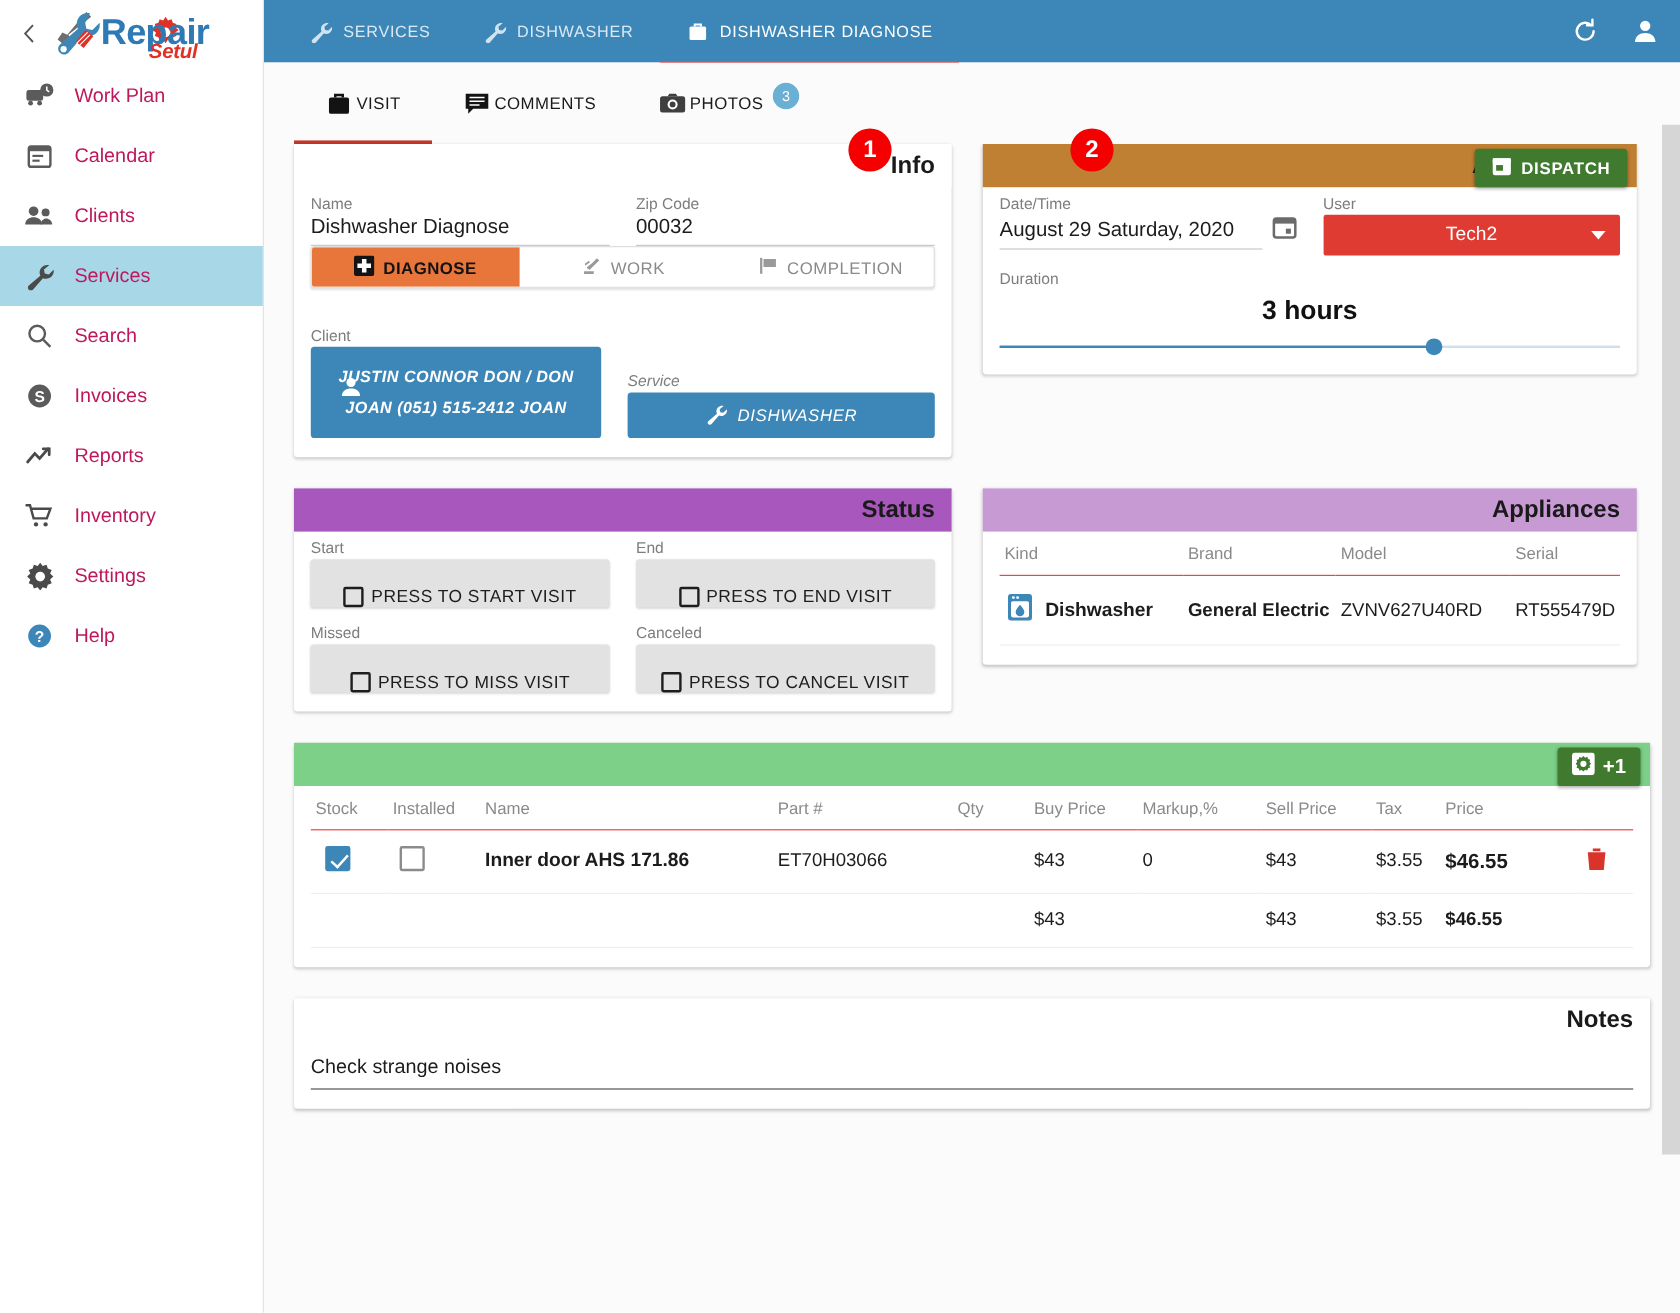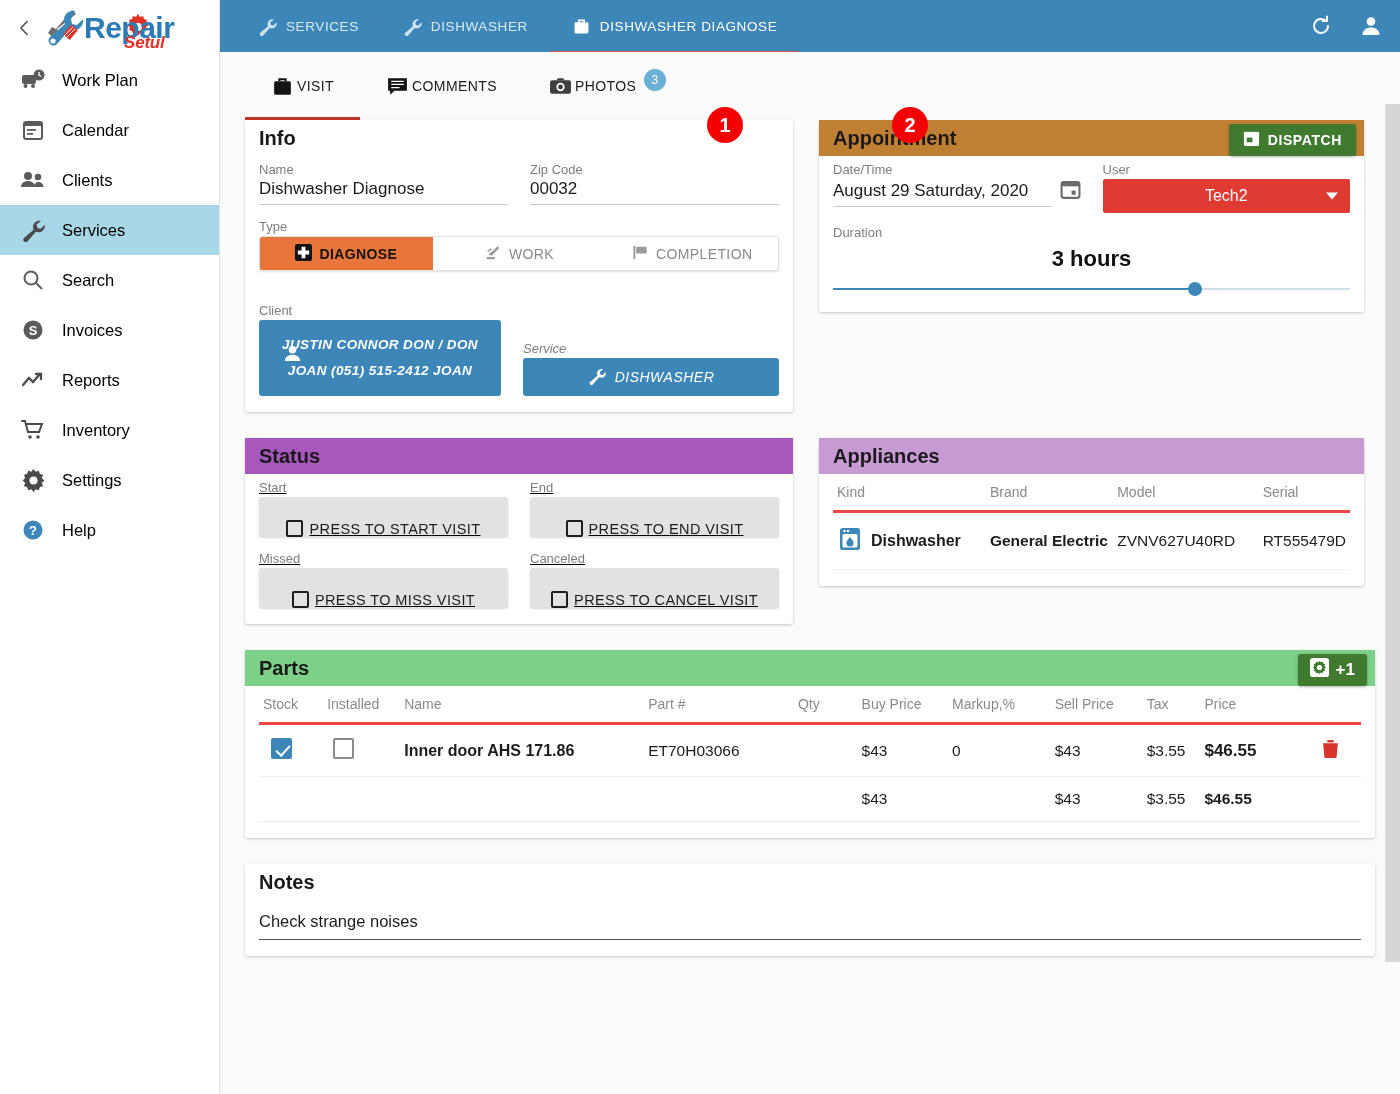--- a/index.html
+++ b/index.html
@@ -38,21 +38,21 @@
   }
   .nav-item {
     height: 50px; display: flex; align-items: center; padding-left: 16px;
     cursor: pointer; color: #3b3b3b;
   }
   .nav-item.active { background: #a8d7e8; }
   .nav-ico {
     width: 34px; flex: 0 0 34px; display: flex; align-items: center; justify-content: center;
     color: #5b5b5b;
   }
-  .nav-label { font-size: 16.5px; margin-left: 12px; color: #000000; }
+  .nav-label { font-size: 16.5px; margin-left: 12px; color: #be185d; }
 
   
   .main {
     flex: 1 1 auto; height: 1094px; position: relative;
     background: #fbfbfb; overflow: hidden;
   }
   .topbar {
     height: 52px; background: #3d87b8; display: flex; align-items: center;
     padding-left: 16px; position: relative;
   }
@@ -96,21 +96,21 @@
   .row2 { display: flex; gap: 26px; align-items: flex-start; }
   .col-l { width: 548px; flex: 0 0 548px; }
   .col-r { width: 545px; flex: 0 0 545px; }
 
   .card {
     background: #fff; border-radius: 3px;
     box-shadow: 0 1px 3px rgba(0,0,0,0.22); margin-bottom: 26px;
   }
   .card-head {
     height: 36px; display: flex; align-items: center; padding: 0 14px;
-    font-size: 20px; font-weight: bold; color: #1a1a1a; position: relative;
+    font-size: 20px; font-weight: bold; color: #1a1a1a; position: relative; justify-content: flex-end;
   }
   .card-head.plain { background: #fff; }
   .card-head.orange { background: #c08033; }
   .card-head.purple { background: #a857bd; }
   .card-head.lilac  { background: #c89ad4; }
   .card-head.green  { background: #7dd088; }
   .card-body { padding: 6px 14px 16px 14px; }
 
   .field-label { font-size: 13px; color: #7d7d7d; margin-bottom: 2px; }
   .field-value {
@@ -167,35 +167,35 @@
   .cal-ico { padding-bottom: 3px; cursor: pointer; }
   .duration-val { text-align: center; font-size: 22px; font-weight: bold; color: #111; margin: 6px 0 10px 0; }
   .slider { position: relative; height: 14px; }
   .slider-track { position: absolute; left: 0; right: 0; top: 6px; height: 2px; background: #cfe0ea; }
   .slider-fill { position: absolute; left: 0; top: 6px; height: 2px; background: #3d87b8; }
   .slider-thumb {
     position: absolute; top: 0; width: 14px; height: 14px; border-radius: 50%;
     background: #3d87b8; cursor: pointer; transform: translateX(-50%);
   }
 
-  .status-grid { display: flex; gap: 22px; text-decoration: underline; }
+  .status-grid { display: flex; gap: 22px; }
   .status-grid > div { flex: 1 1 0; }
   .press-btn {
     height: 40px; background: #e2e2e2; border-radius: 3px; display: flex;
     align-items: flex-end; justify-content: center; gap: 6px;
     font-size: 14.5px; letter-spacing: 0.4px; color: #1d1d1d; cursor: pointer;
     box-shadow: 0 1px 2px rgba(0,0,0,0.15);
   }
   .chk-outline { width: 17px; height: 17px; border: 2.5px solid #1d1d1d; border-radius: 2px; flex: 0 0 17px; }
   .mb14 { margin-bottom: 14px; }
 
   table.grid { width: 100%; border-collapse: collapse; }
   table.grid th {
     font-size: 14px; font-weight: normal; color: #8a8a8a; text-align: left;
-    padding: 10px 4px; border-bottom: 3px solid #ef4444;
+    padding: 10px 4px; border-bottom: 1px solid #ef4444;
   }
   table.grid td { padding: 13px 4px; font-size: 15.5px; color: #1c1c1c; border-bottom: 1px solid #efefef; }
   .appl-name { font-weight: bold; font-size: 16px; }
   .parts-head th { font-size: 14px; }
   .num { text-align: right; }
   .bold { font-weight: bold; }
   .tot { font-size: 21px; font-weight: bold; }
   .chk-box {
     width: 21px; height: 21px; border: 2px solid #8b8b8b; border-radius: 2px;
     display: inline-block; cursor: pointer;
@@ -472,21 +472,20 @@
                   <div>
                     <div class="field-label">Name</div>
                     <div class="field-value">Dishwasher Diagnose</div>
                   </div>
                   <div>
                     <div class="field-label">Zip Code</div>
                     <div class="field-value">00032</div>
                   </div>
                 </div>
 
-                <div class="field-label" style="margin-top:14px;">Type</div>
                 <div class="type-group">
                   <div class="type-btn sel">
                     <span>
                       <svg width="17" height="17" viewBox="0 0 18 18">
                           <rect width="18" height="18" rx="2" fill="#141414"></rect>
                           <path d="M7 3h4v4h4v4h-4v4H7v-4H3V7h4z" fill="#fff"></path>
                         </svg>
                     </span>
                     <span>DIAGNOSE</span>
                   </div>

